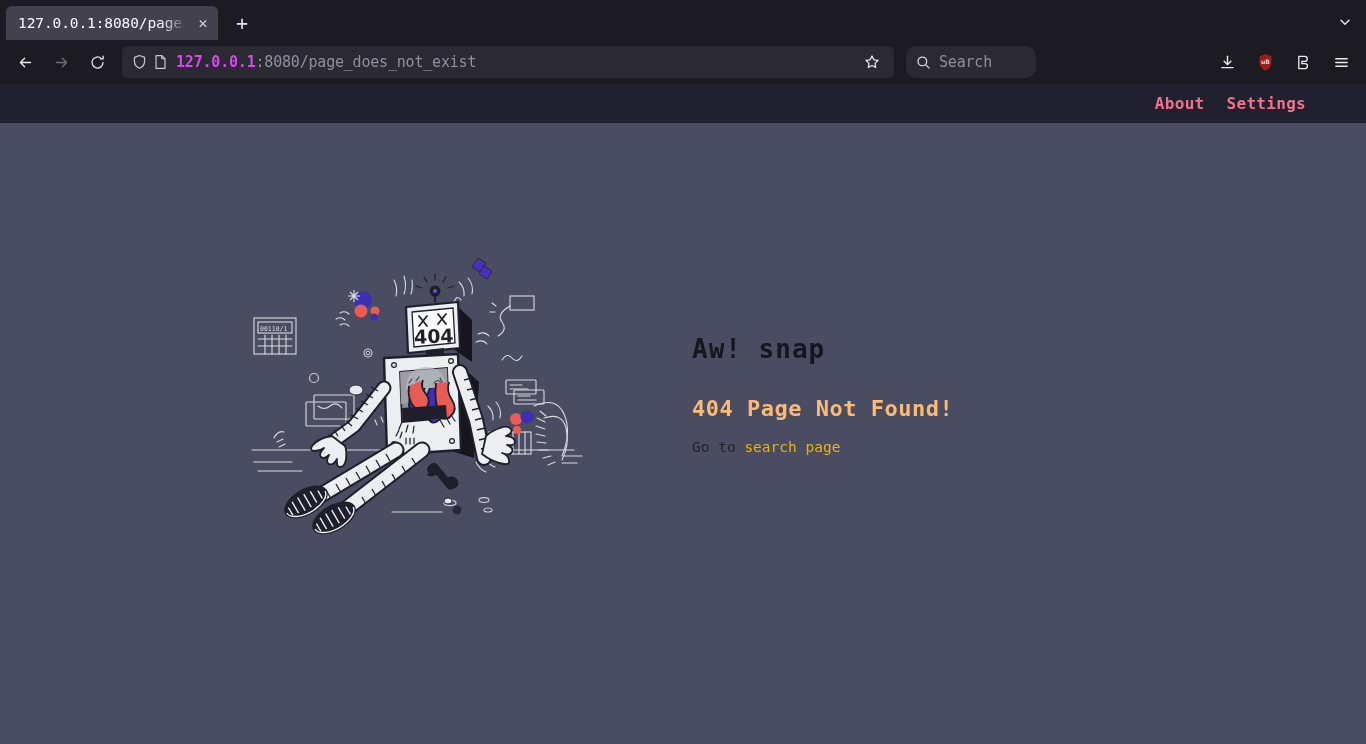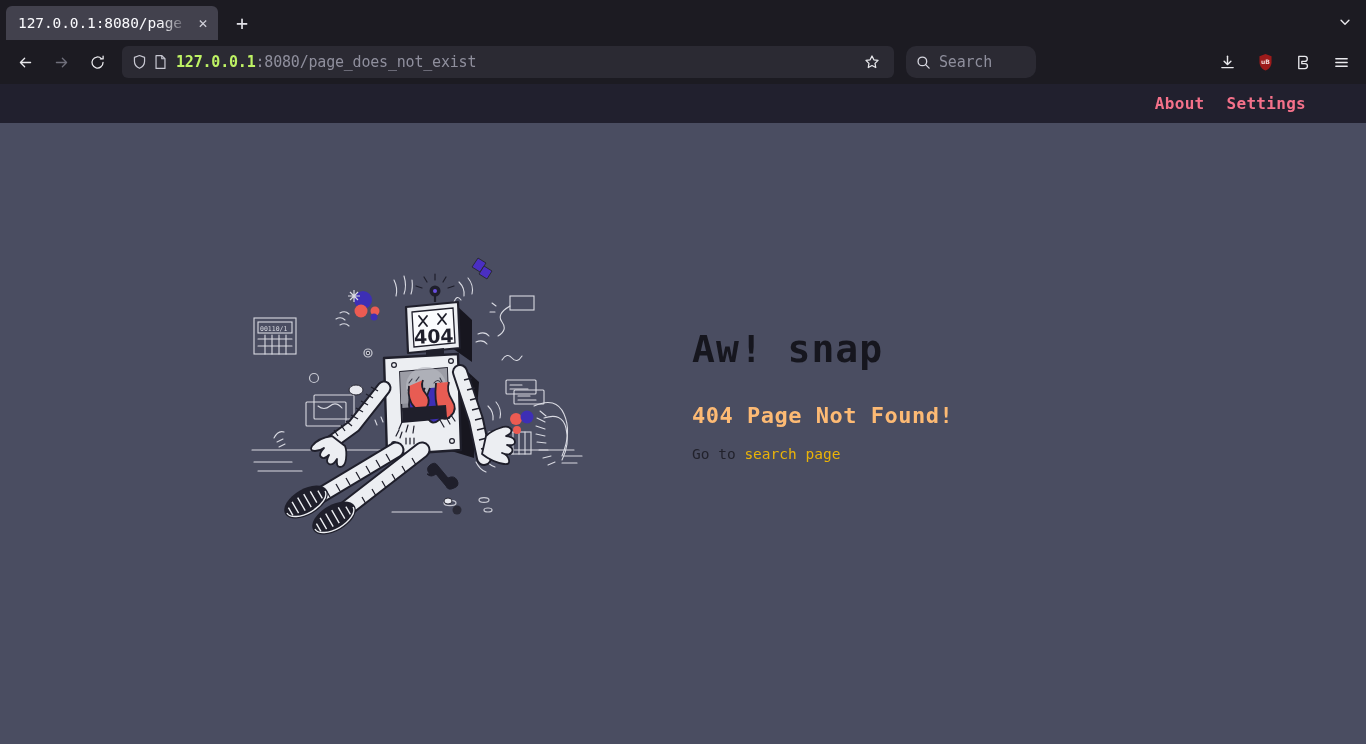--- a/index.html
+++ b/index.html
@@ -92,21 +92,21 @@
   .urlbar .shield { margin-right: 7px; display:flex; }
   .urlbar .pagedoc { margin-right: 9px; display:flex; }
   .url-text {
     flex: 1;
     font-size: 15px;
     color: #8f8f9d;
     white-space: nowrap;
     overflow: hidden;
     letter-spacing: -0.2px;
   }
-  .url-host { color: #bef264; font-weight: bold; }
+  .url-host { color: #d946ef; font-weight: bold; }
   .star-btn {
     width: 28px; height: 28px;
     display: flex; align-items:center; justify-content:center;
     flex: 0 0 auto;
   }
 
   .searchbar {
     width: 130px;
     height: 32px;
     background: #2b2a33;
@@ -159,21 +159,21 @@
     align-items: center;
     justify-content: center;
     gap: 88px;
     padding-bottom: 78px;
   }
 
   .illustration { width: 360px; height: 290px; flex: 0 0 auto; }
 
   .copy { width: 430px; flex: 0 0 auto; }
   .copy h1 {
-    font-size: 38px;
+    font-size: 26px;
     color: #16161e;
     letter-spacing: 1px;
     margin-bottom: 32px;
     font-weight: bold;
   }
   .copy h2 {
     font-size: 22px;
     color: #fdba74;
     letter-spacing: 0.5px;
     margin-bottom: 18px;

